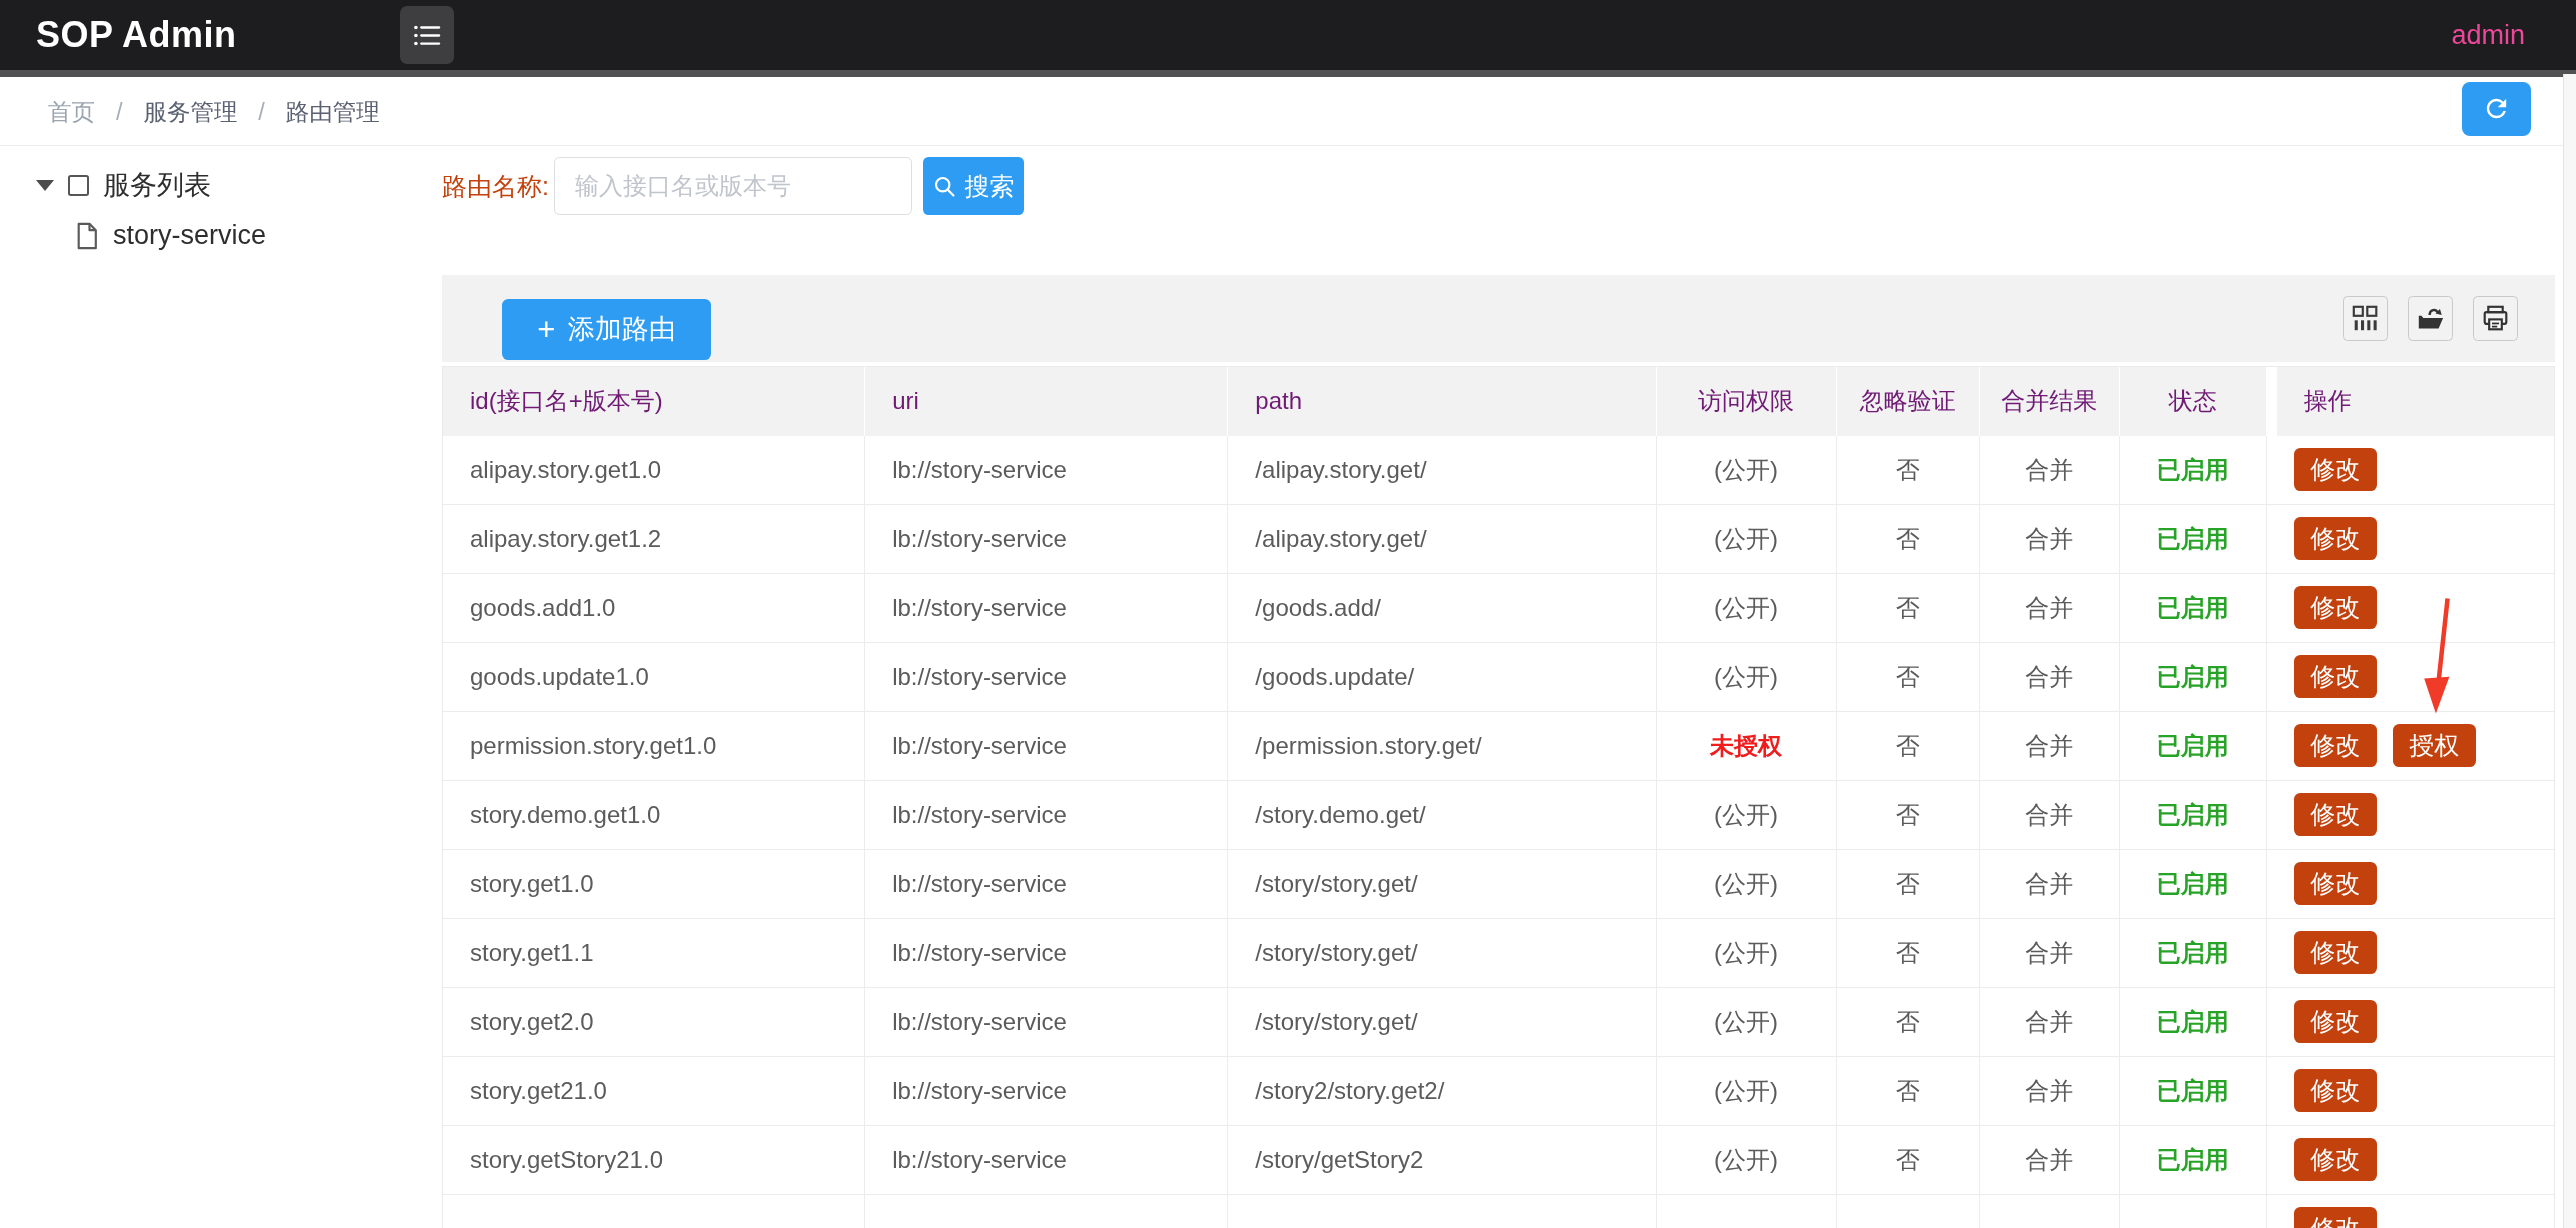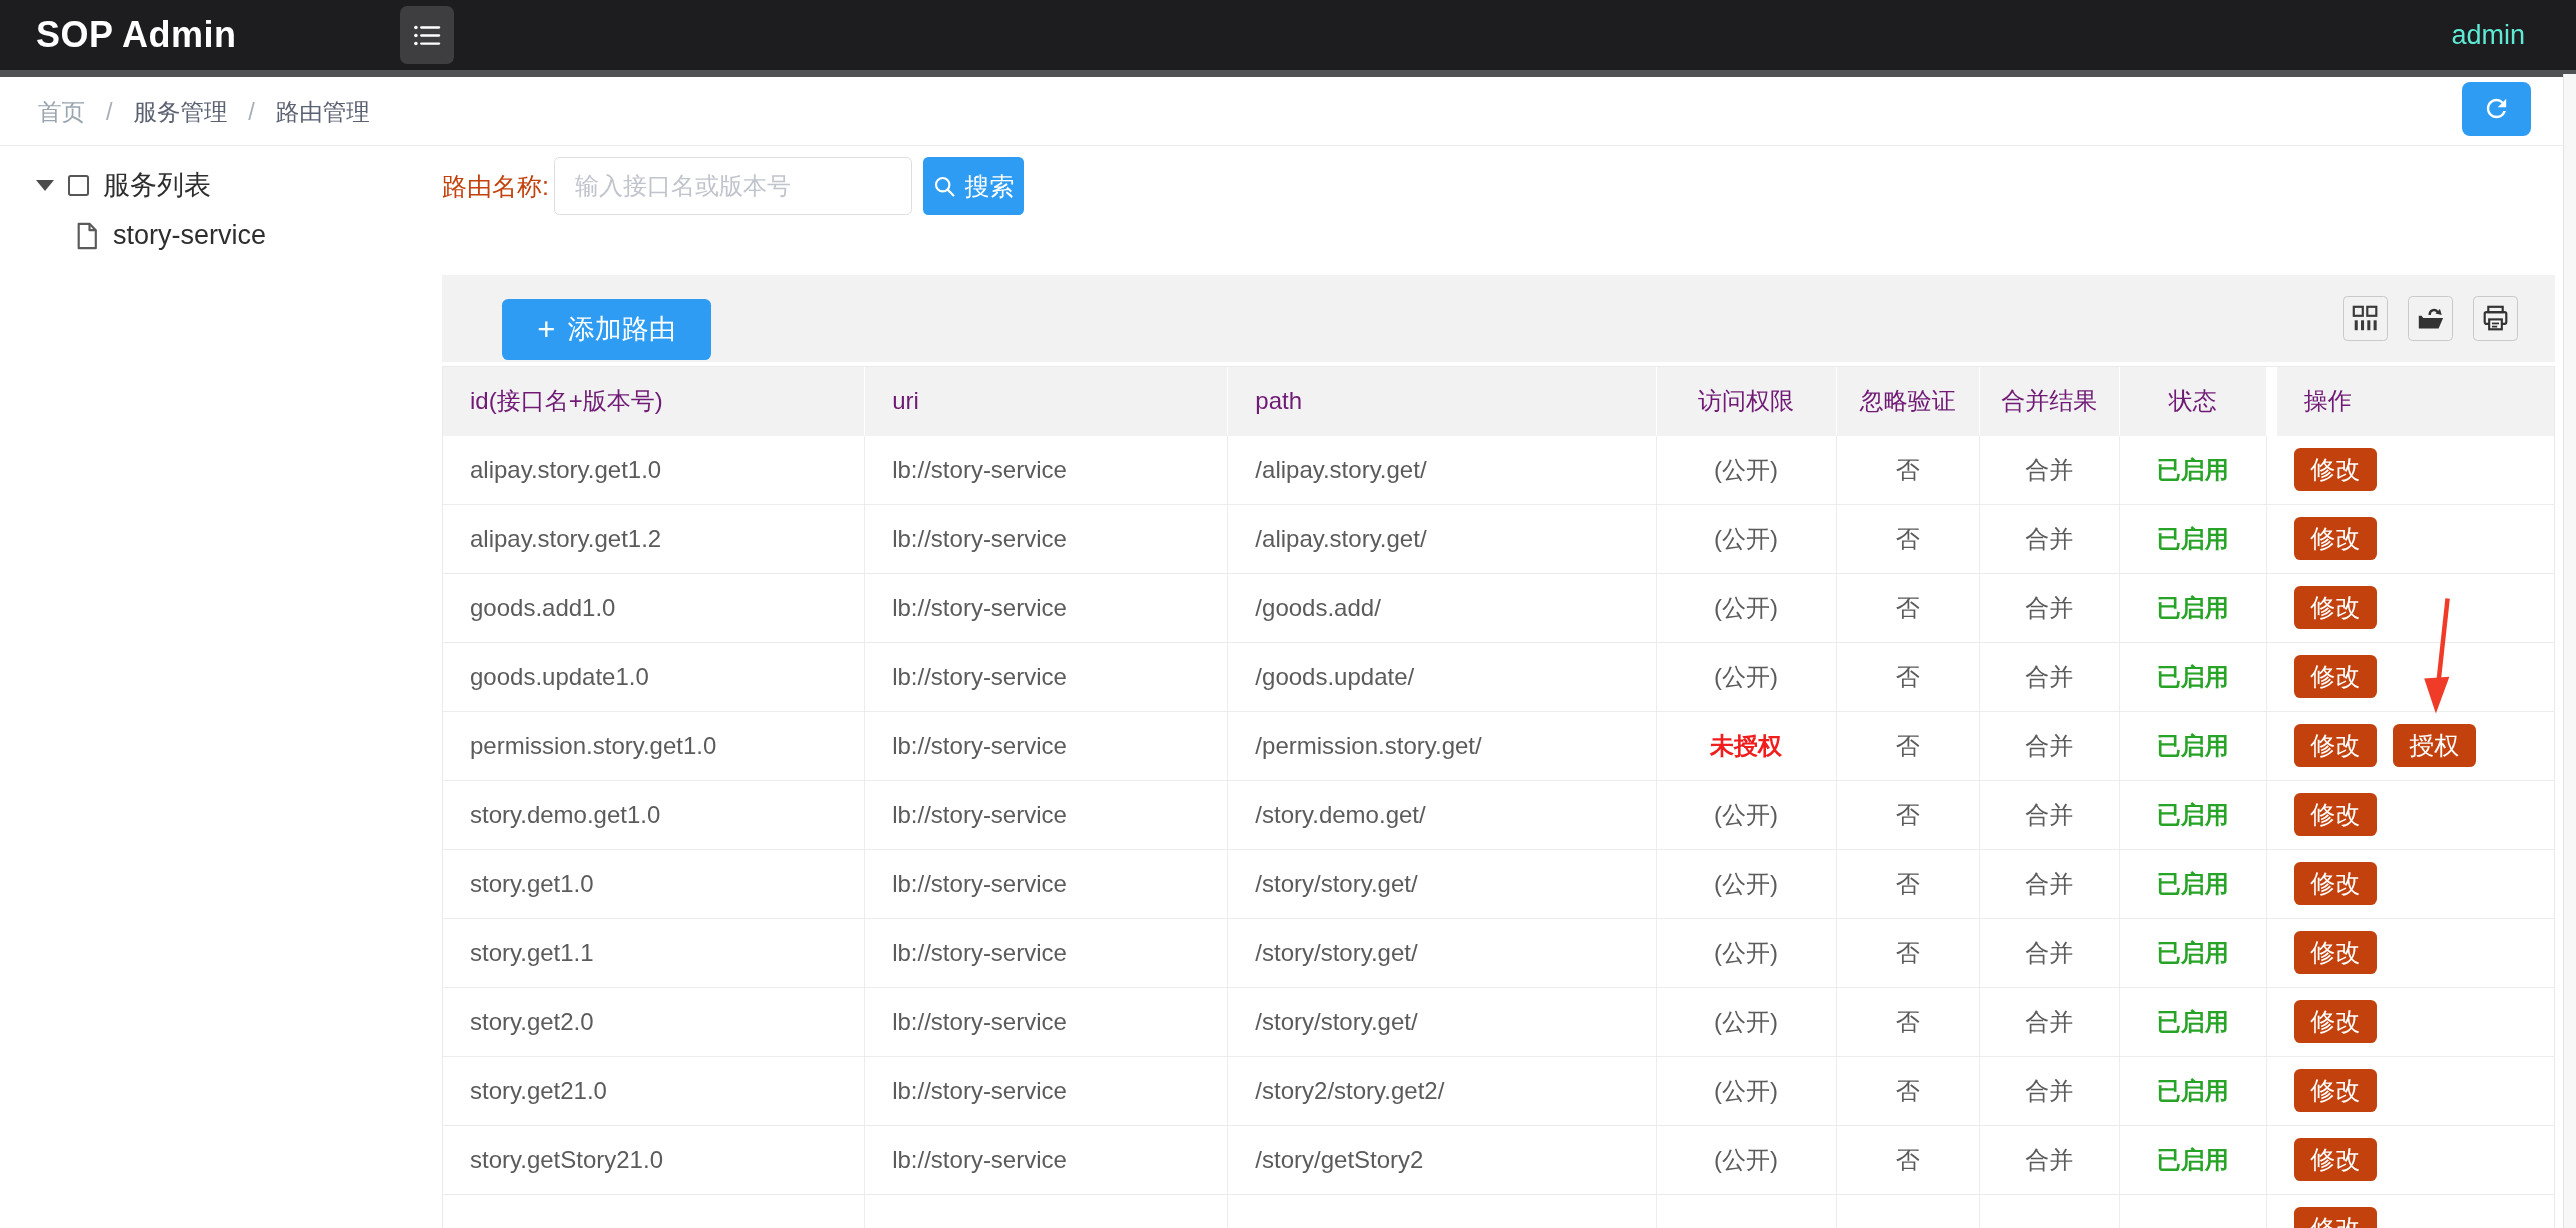--- a/index.html
+++ b/index.html
@@ -5,24 +5,24 @@
   * { margin:0; padding:0; box-sizing:border-box; }
   html,body { width:2576px; height:1228px; overflow:hidden; }
   body { font-family:"Liberation Sans","DejaVu Sans",sans-serif; background:#ffffff; color:#515a6e; }
   .page { position:relative; width:2576px; height:1228px; background:#fff; }
 
   
   .navbar { position:absolute; left:0; top:0; width:2576px; height:70px; background:#1d1d1f; display:flex; align-items:center; }
   .navbar-strip { position:absolute; left:0; top:70px; width:2576px; height:7.2px; background:#505254; }
   .brand { color:#ffffff; font-size:36px; font-weight:600; margin-left:36px; letter-spacing:0.5px; }
   .menu-toggle { position:absolute; left:400px; top:6.3px; width:54px; height:58px; background:#3e3e41; border:none; border-radius:7.2px; cursor:pointer; display:flex; align-items:center; justify-content:center; }
-  .nav-user { position:absolute; right:51px; top:0; height:70px; display:flex; align-items:center; color:#5eead4; font-size:27px;text-align:right; }
-
-  
-  .crumb-bar { position:absolute; left:0; top:78px; width:2576px; height:68px; background:#fff; border-bottom:1.8px solid #ececec; display:flex; align-items:center; padding-left:38px; }
+  .nav-user { position:absolute; right:51px; top:0; height:70px; display:flex; align-items:center; color:#ec4899; font-size:27px;text-align:right; }
+
+  
+  .crumb-bar { position:absolute; left:0; top:78px; width:2576px; height:68px; background:#fff; border-bottom:1.8px solid #ececec; display:flex; align-items:center; padding-left:48px; }
   .crumb { font-size:23.5px; }
   .crumb .home { color:#9aa5af; cursor:pointer; }
   .crumb .sep { color:#a8aeb8; margin:0 14.4px; }
   .crumb .lvl { color:#5a6170; }
   .refresh-btn { position:absolute; right:45px; top:3.6px; width:69px; height:54px; background:#2d9cf2; border:none; border-radius:8px; cursor:pointer; display:flex; align-items:center; justify-content:center; }
 
   
   .tree { position:absolute; left:36px; top:165px; }
   .tree-node { display:flex; align-items:center; height:40px; cursor:pointer; }
   .tree-node.child { margin-left:40px; margin-top:10.8px; }

